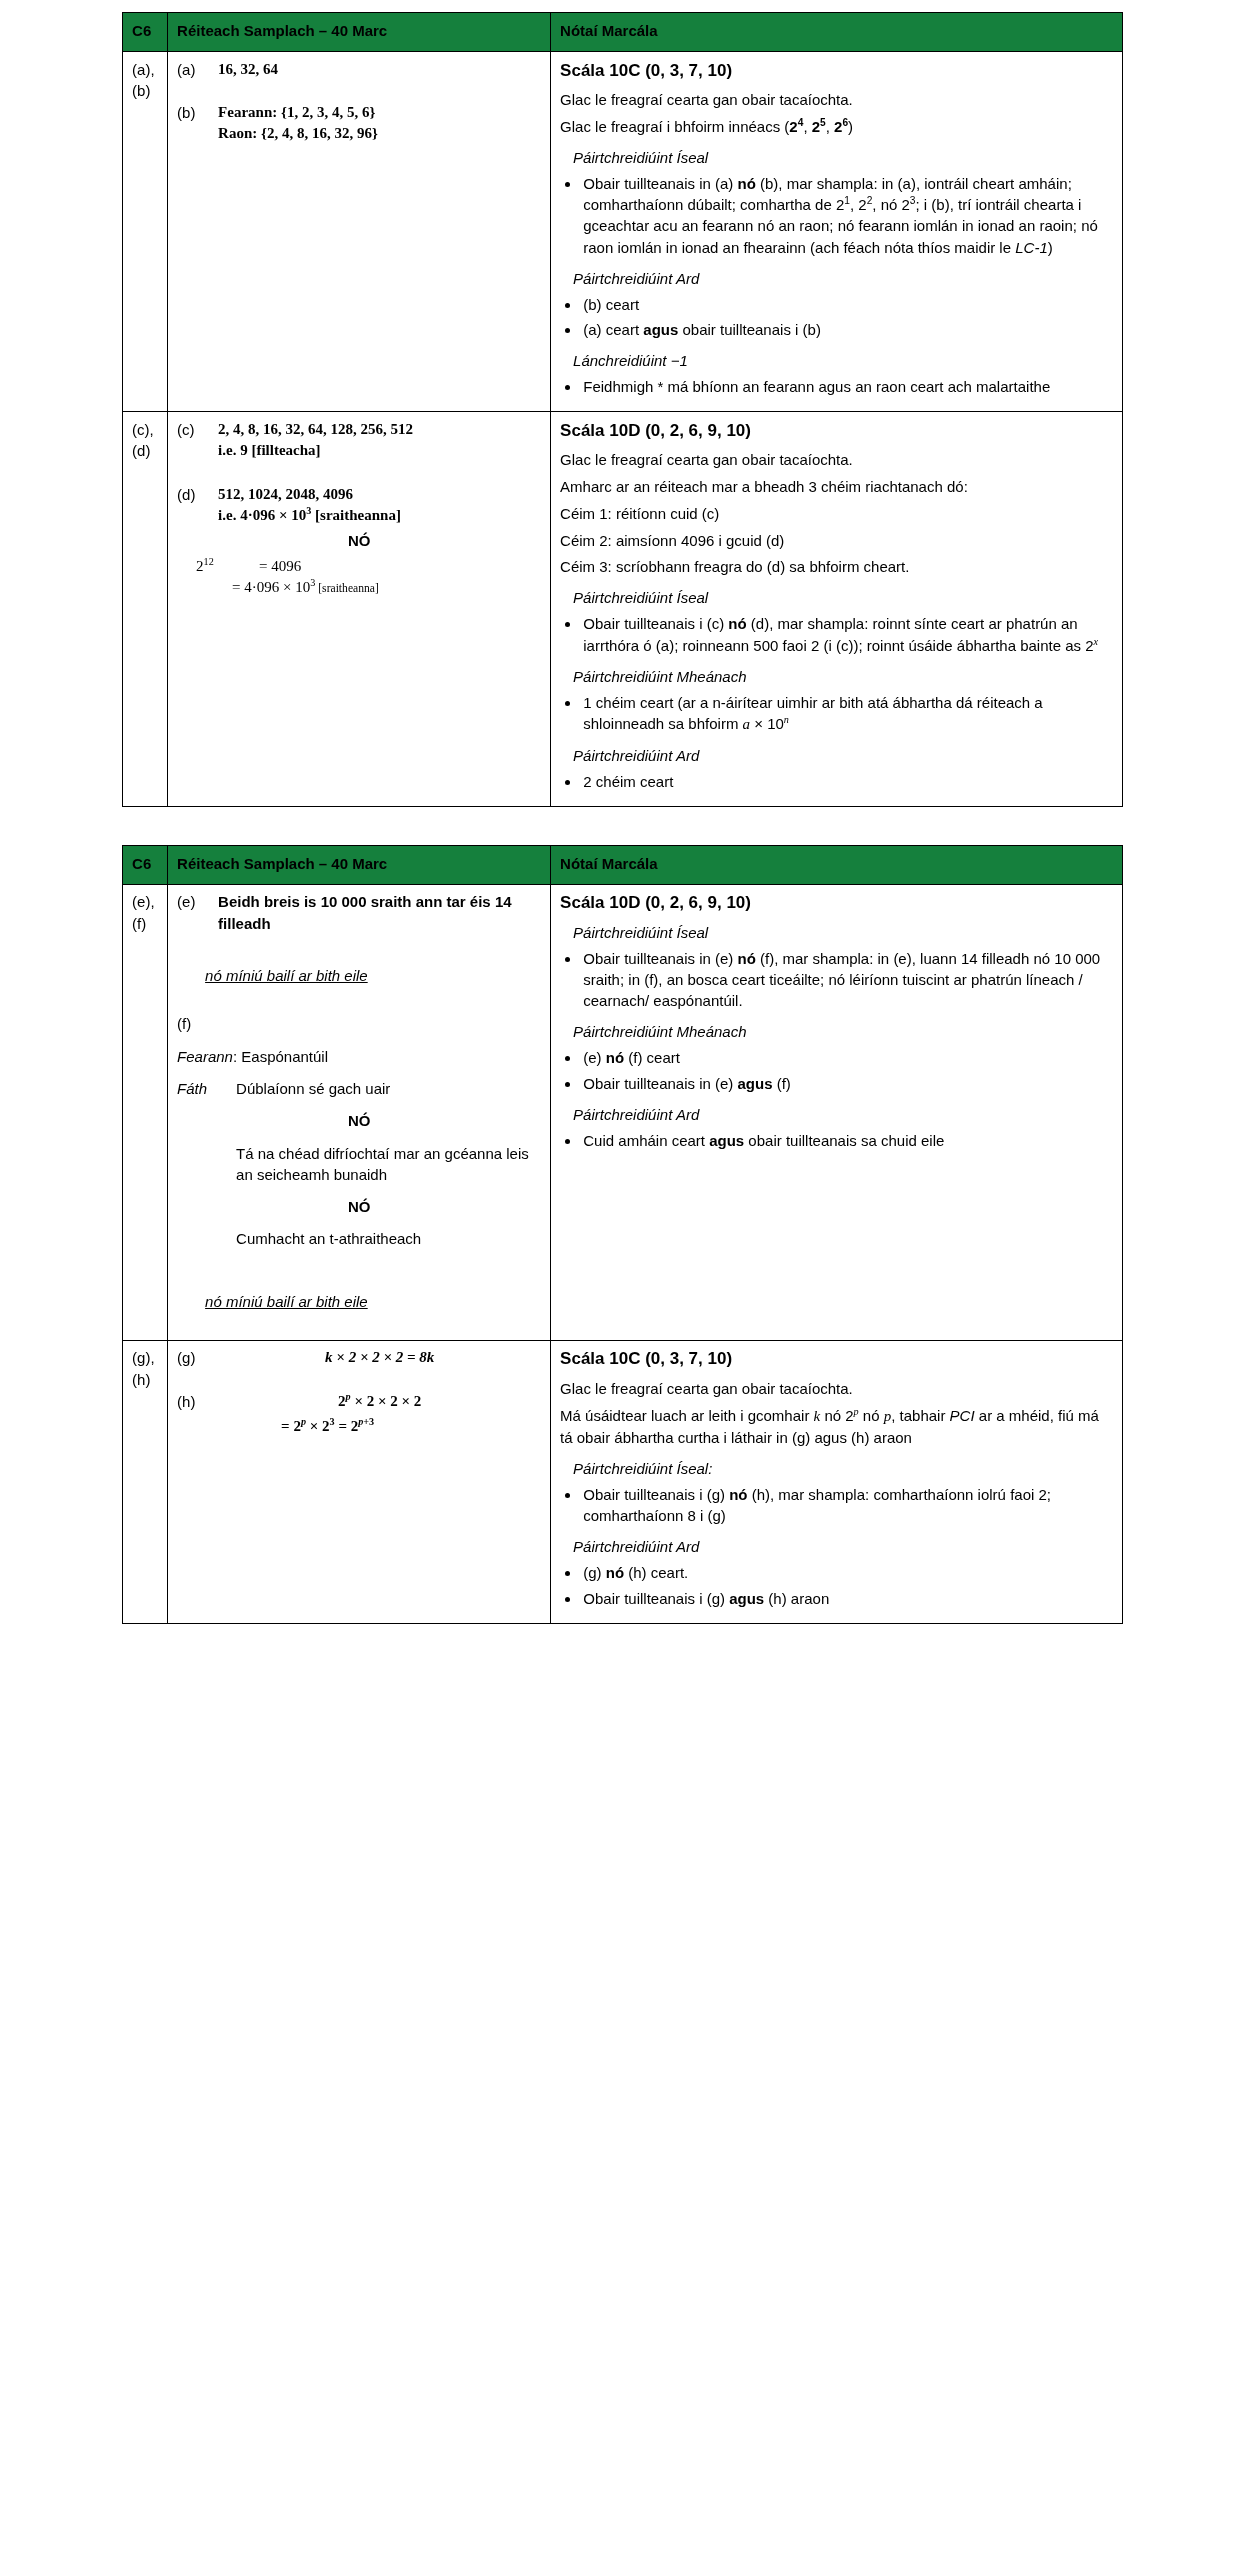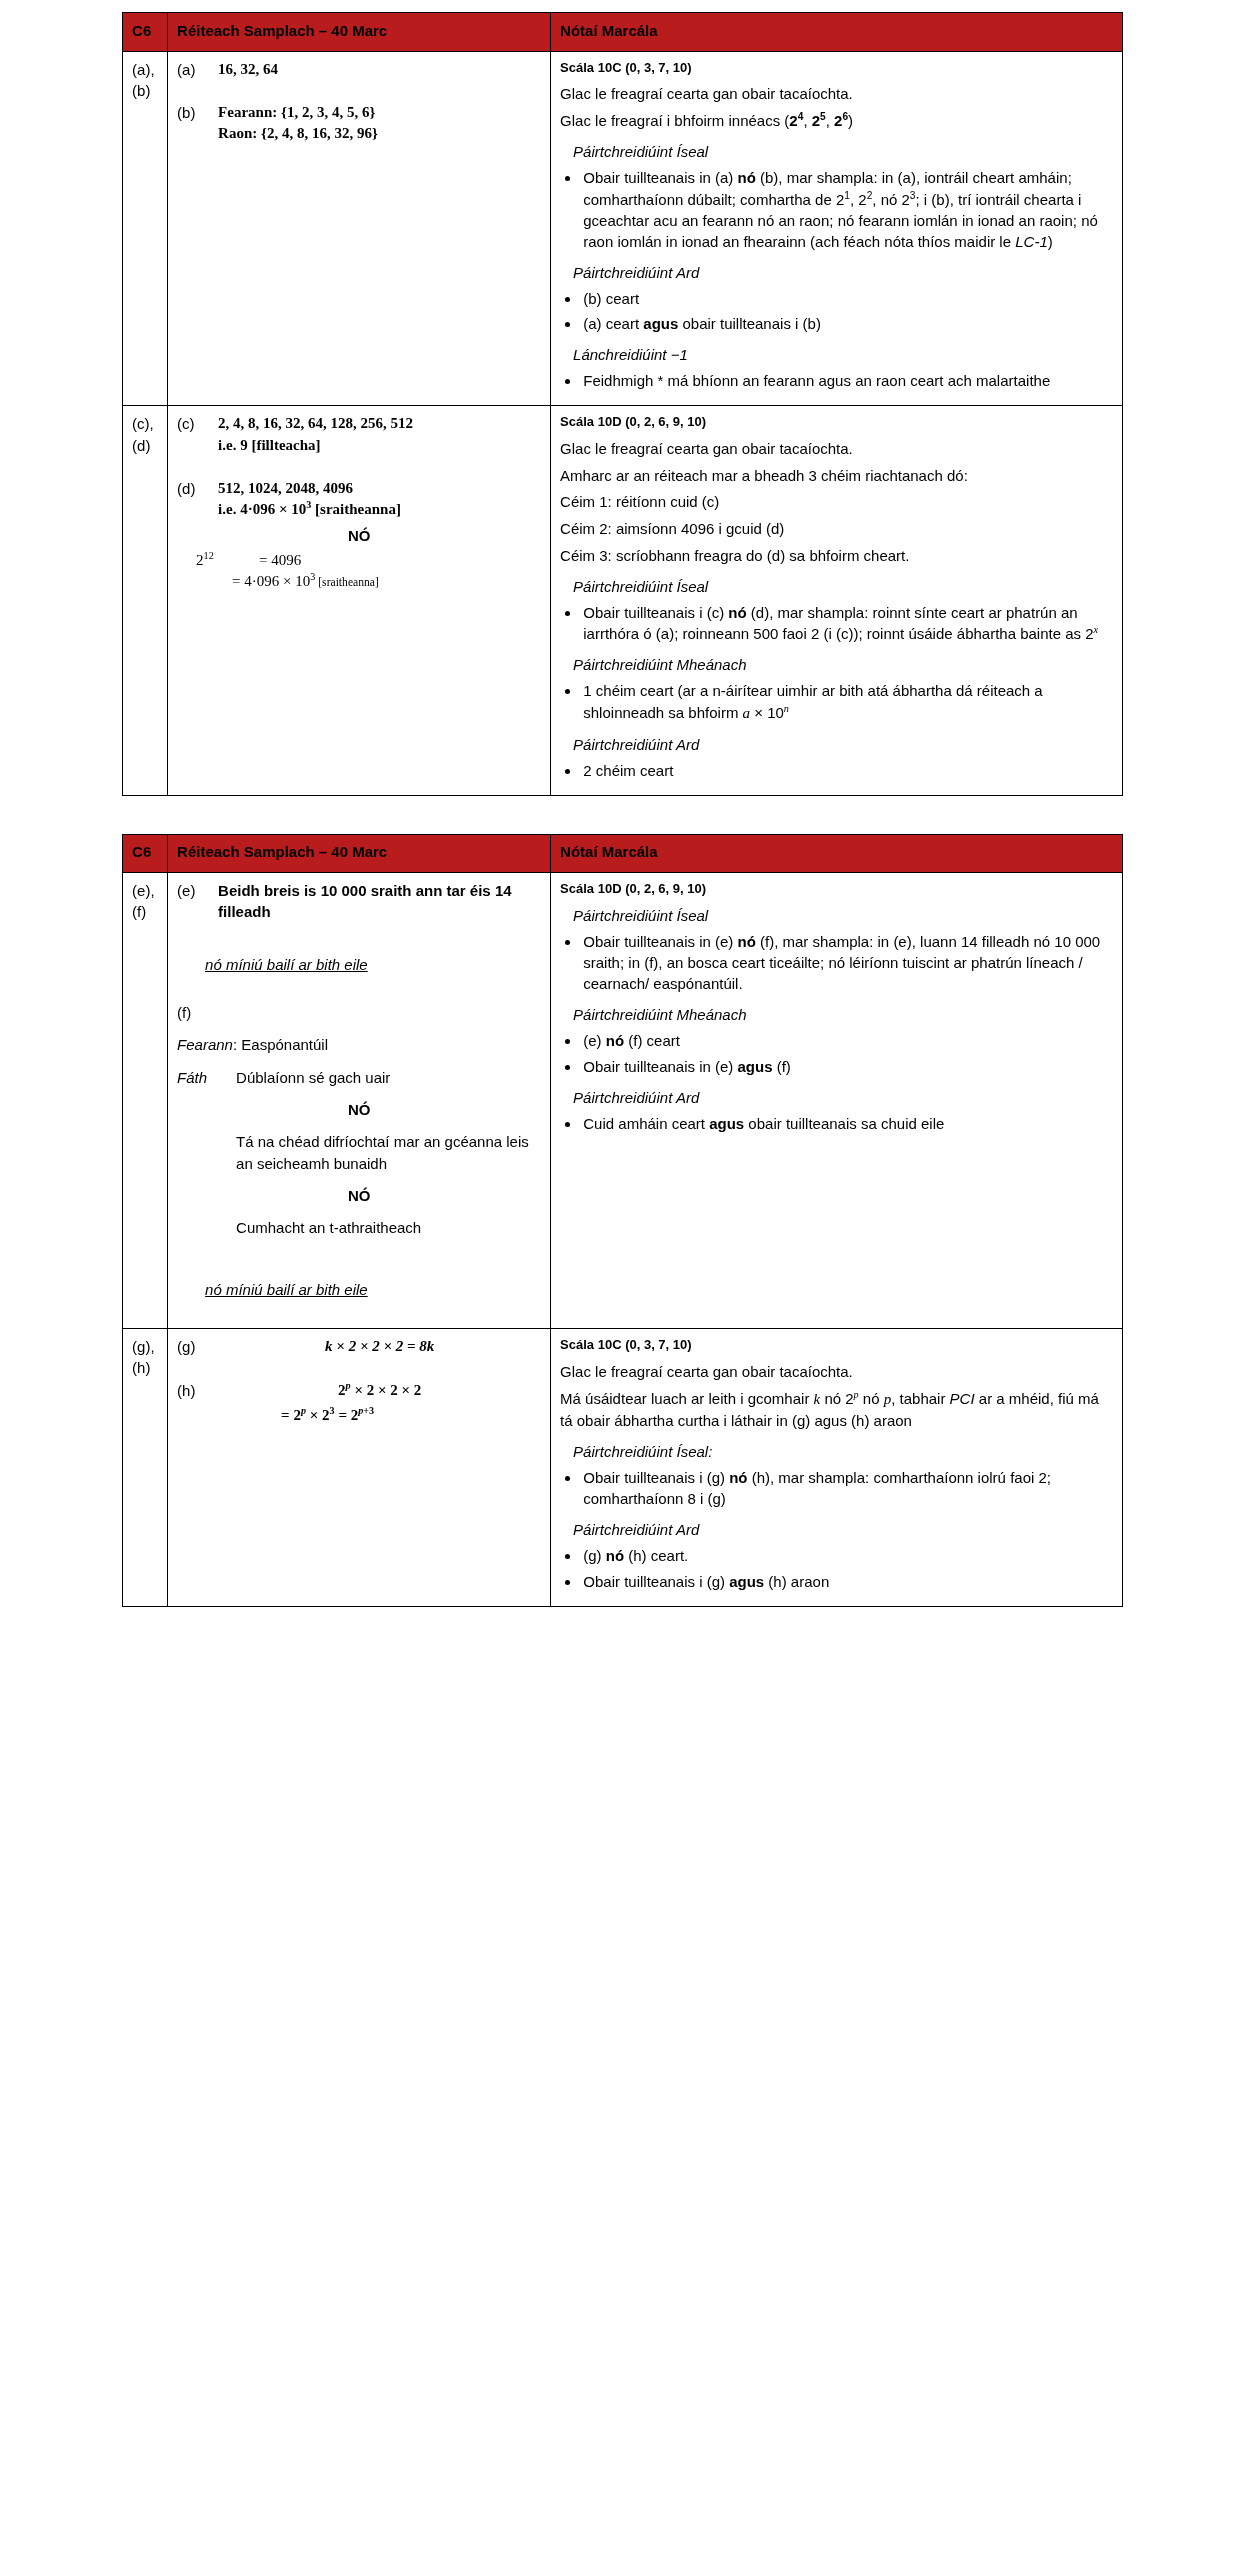--- a/index.html
+++ b/index.html
@@ -26,21 +26,21 @@
     border: 1.4px solid #000;
   }
   table.mark-table td, table.mark-table th {
     border: 1px solid #000;
     vertical-align: top;
     padding: 6.8px 8.2px 9.6px 9.6px;
     font-size: 15px;
     line-height: 1.42;
   }
   thead th {
-    background: #b91c1c;
+    background: #15803d;
     font-weight: bold;
     font-size: 15.4px;
     padding-top: 8.2px;
     padding-bottom: 8.2px;
     text-align: left;
   }
   col.c-label { width: 45px; }
   col.c-work  { width: 383px; }
   col.c-notes { width: 572px; }
 
@@ -62,21 +62,21 @@
   .spacer-md { height: 18px; }
   .spacer-lg { height: 27px; }
   .spacer-xl { height: 41px; }
 
   .center { text-align: center; }
   .bold { font-weight: bold; }
   .ital { font-style: italic; }
 
   .scale-head {
     font-weight: bold;
-    font-size: 13px;
+    font-size: 17px;
     margin-bottom: 6.2px;
   }
   .note-line { margin-bottom: 5.5px; }
   .crit-head {
     font-style: italic;
     margin-top: 9.6px;
     margin-bottom: 4.8px;
     margin-left: 13px;
   }
   ul.bullets {

